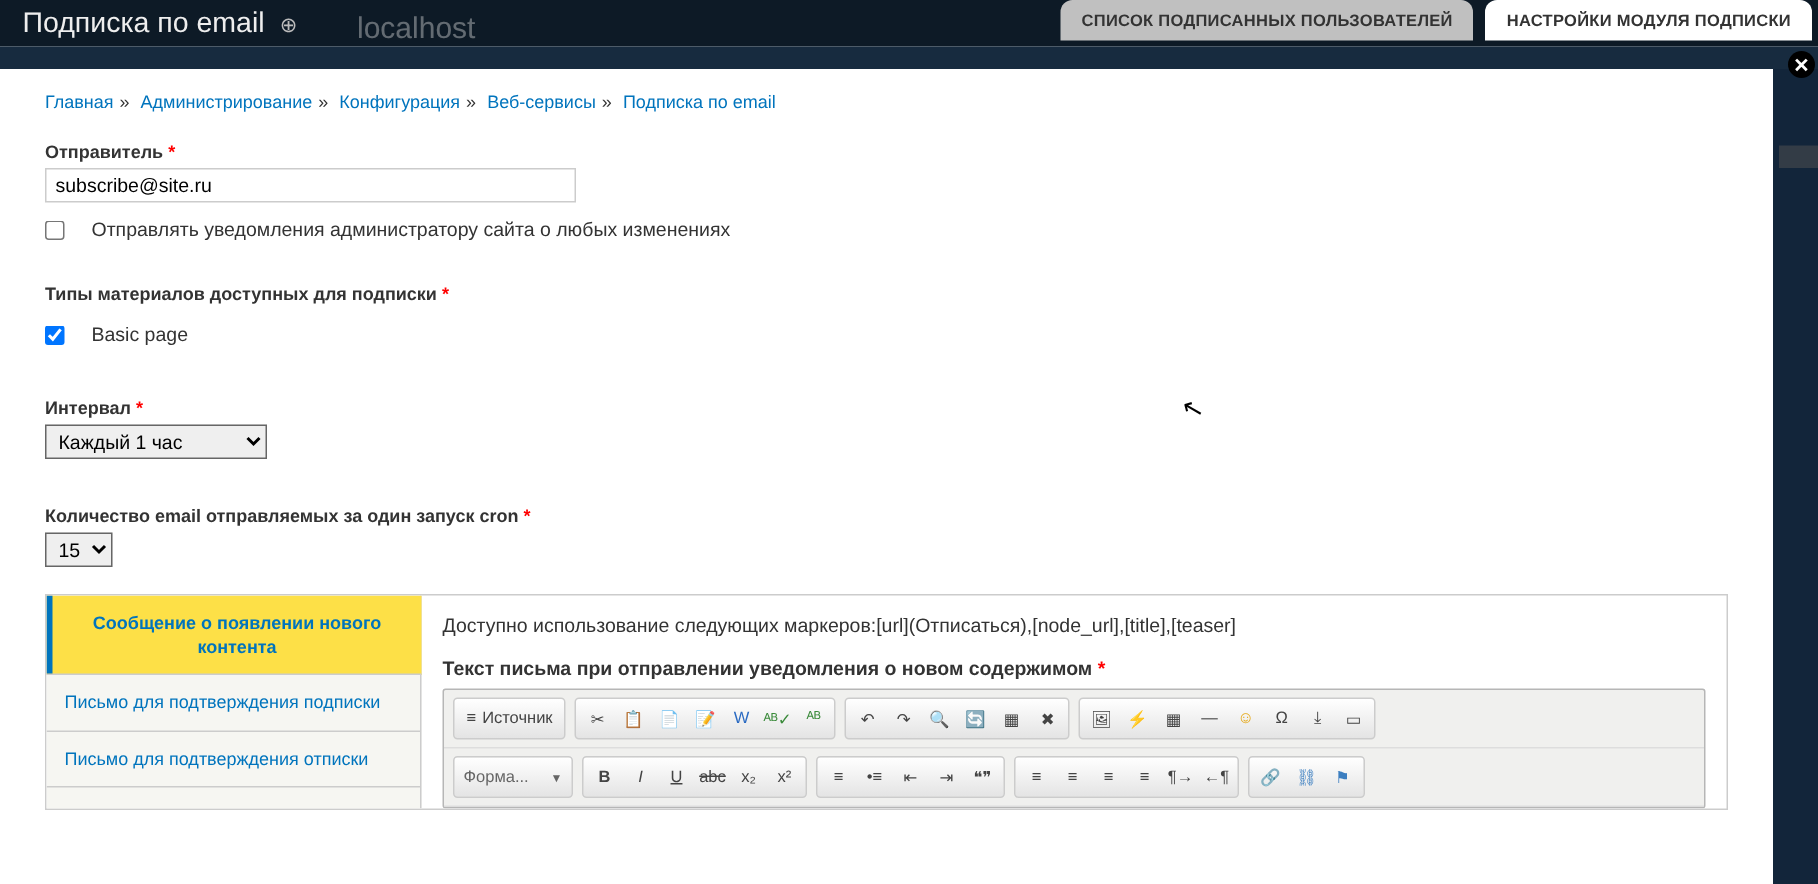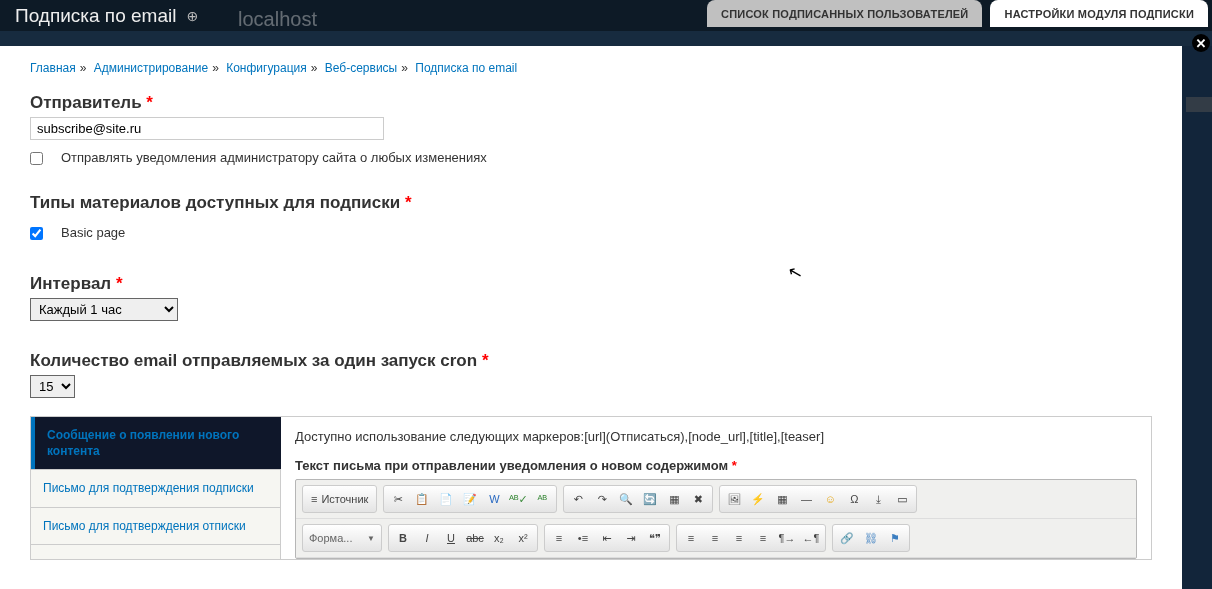--- a/index.html
+++ b/index.html
@@ -63,21 +63,21 @@
     padding: 15px 30px 0 30px;
     position: relative;
     width: 1182px;
   }
 
   .breadcrumbs { font-size: 12px; margin-bottom: 18px; }
   .breadcrumbs a { color: #0074bd; text-decoration: none; text-align: center; }
   .breadcrumbs span.sep { color: #333; margin: 0 4px; }
 
   .form-row { margin-bottom: 18px; }
-  .form-row label.main-label { font-weight: bold; font-size: 17px; }
+  .form-row label.main-label { font-weight: bold; font-size: 12px; }
   .required { color: red; }
   .text-input {
     border: 1px solid #ccc;
     padding: 3px 6px;
     font-size: 13px;
     width: 354px;
     margin-top: 4px;
   }
   .checkbox-row { display: flex; align-items: flex-end; gap: 18px; margin-top: 4px; font-size: 13px; }
   .checkbox-row input { margin: 0; }
@@ -109,24 +109,25 @@
   .vtab {
     padding: 10px 12px;
     border-bottom: 1px solid #ccc;
     font-size: 12px;
     color: #0074bd;
     cursor: pointer;
     background: #f6f6f2;
     line-height: 1.35;
   }
   .vtab.selected {
-    background: #0f172a;
+    background: #fde047;
     font-weight: bold;
     margin-right: -1px;
     position: relative;
+    text-align: center;
   }
   .vtab.selected::before {
     content: "";
     position: absolute;
     left: 0; top: 0; bottom: 0;
     width: 4px;
     background: #0074bd;
   }
   .vtab.selected { padding-left: 16px; }
 

